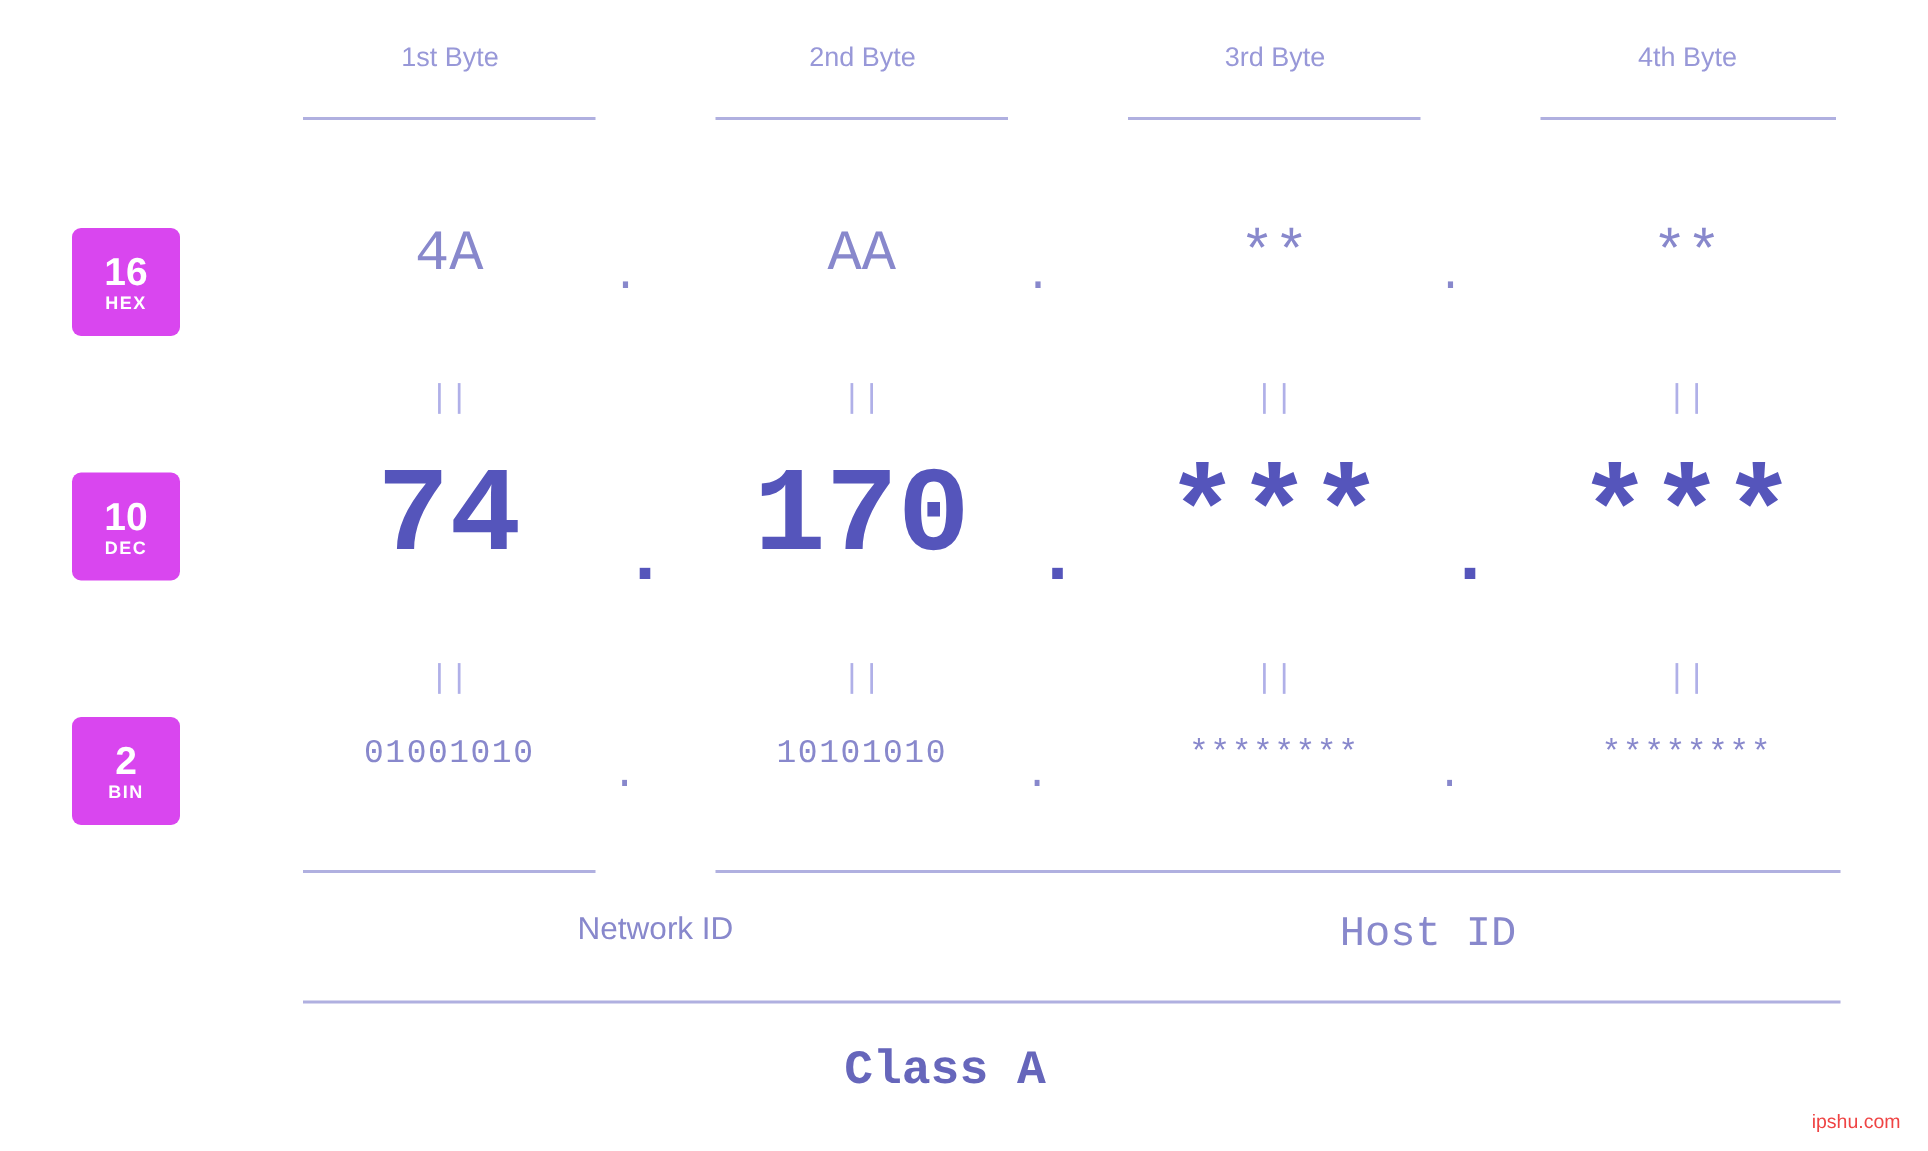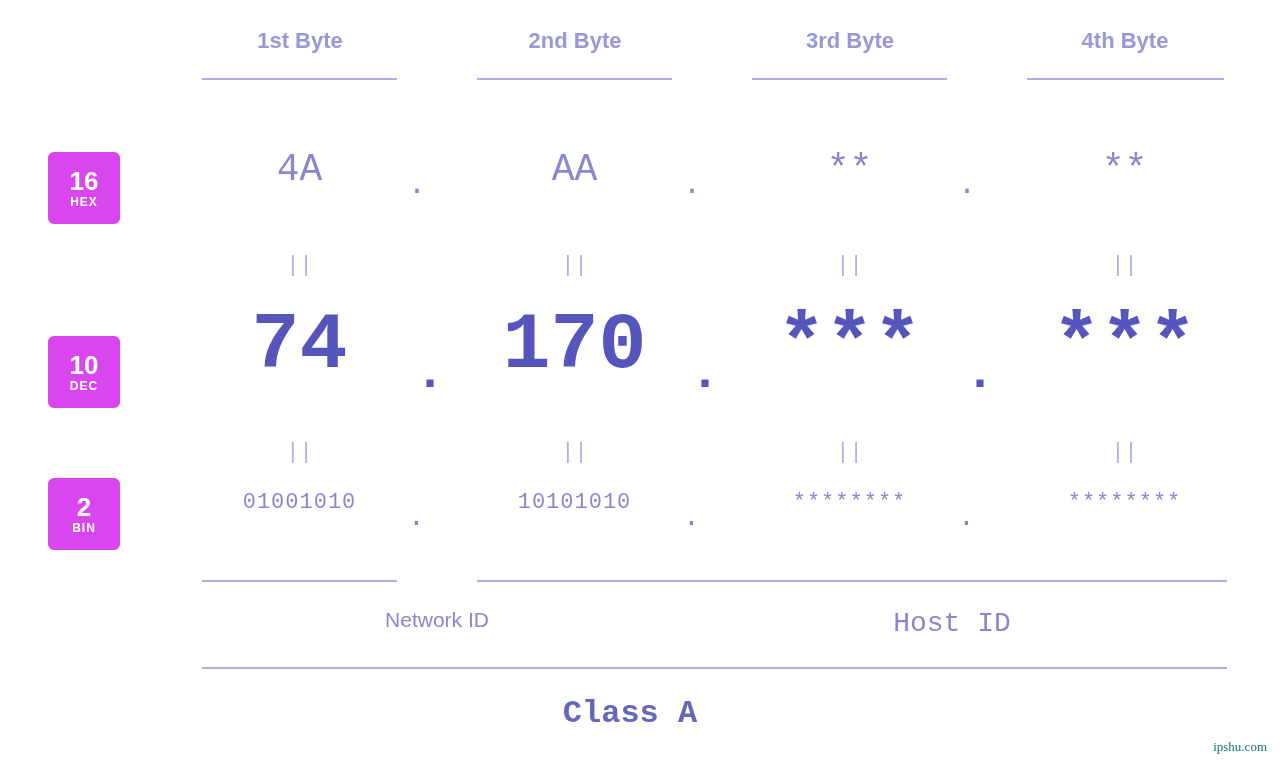--- a/index.html
+++ b/index.html
@@ -45,33 +45,32 @@
       font-size: 26px;
       line-height: 1.1;
     }
 
     .badge-label {
       font-size: 12px;
       letter-spacing: 1px;
     }
 
     .badge-hex { top: 152px; }
-    .badge-dec { top: 315px; margin-top: 21px; }
+    .badge-dec { top: 315px; }
     .badge-bin { top: 478px; }
 
     
     .byte-header {
       position: absolute;
       top: 28px;
       color: #9898d8;
       font-family: Arial, sans-serif;
-      font-size: 22px;
+      font-size: 18px;
       text-align: center;
       width: 200px;
-      font-weight: bold;
     }
 
     .byte1-header { left: 200px; }
     .byte2-header { left: 475px; }
     .byte3-header { left: 750px; }
     .byte4-header { left: 1025px; }
 
     
     .top-bracket {
       position: absolute;
@@ -248,22 +247,22 @@
       font-family: 'Courier New', Courier, monospace;
       font-size: 32px;
       font-weight: bold;
     }
 
     
     .watermark {
       position: absolute;
       bottom: 12px;
       right: 18px;
-      color: #0f766e;
-      font-family: Liberation Serif, serif;
+      color: #ef4444;
+      font-family: Liberation Sans, sans-serif;
       font-size: 13px;
       padding-left: 36px;
     }
   </style>
 </head>
 <body>
 
 <div class="container">
 
   <div class="badge badge-hex">

